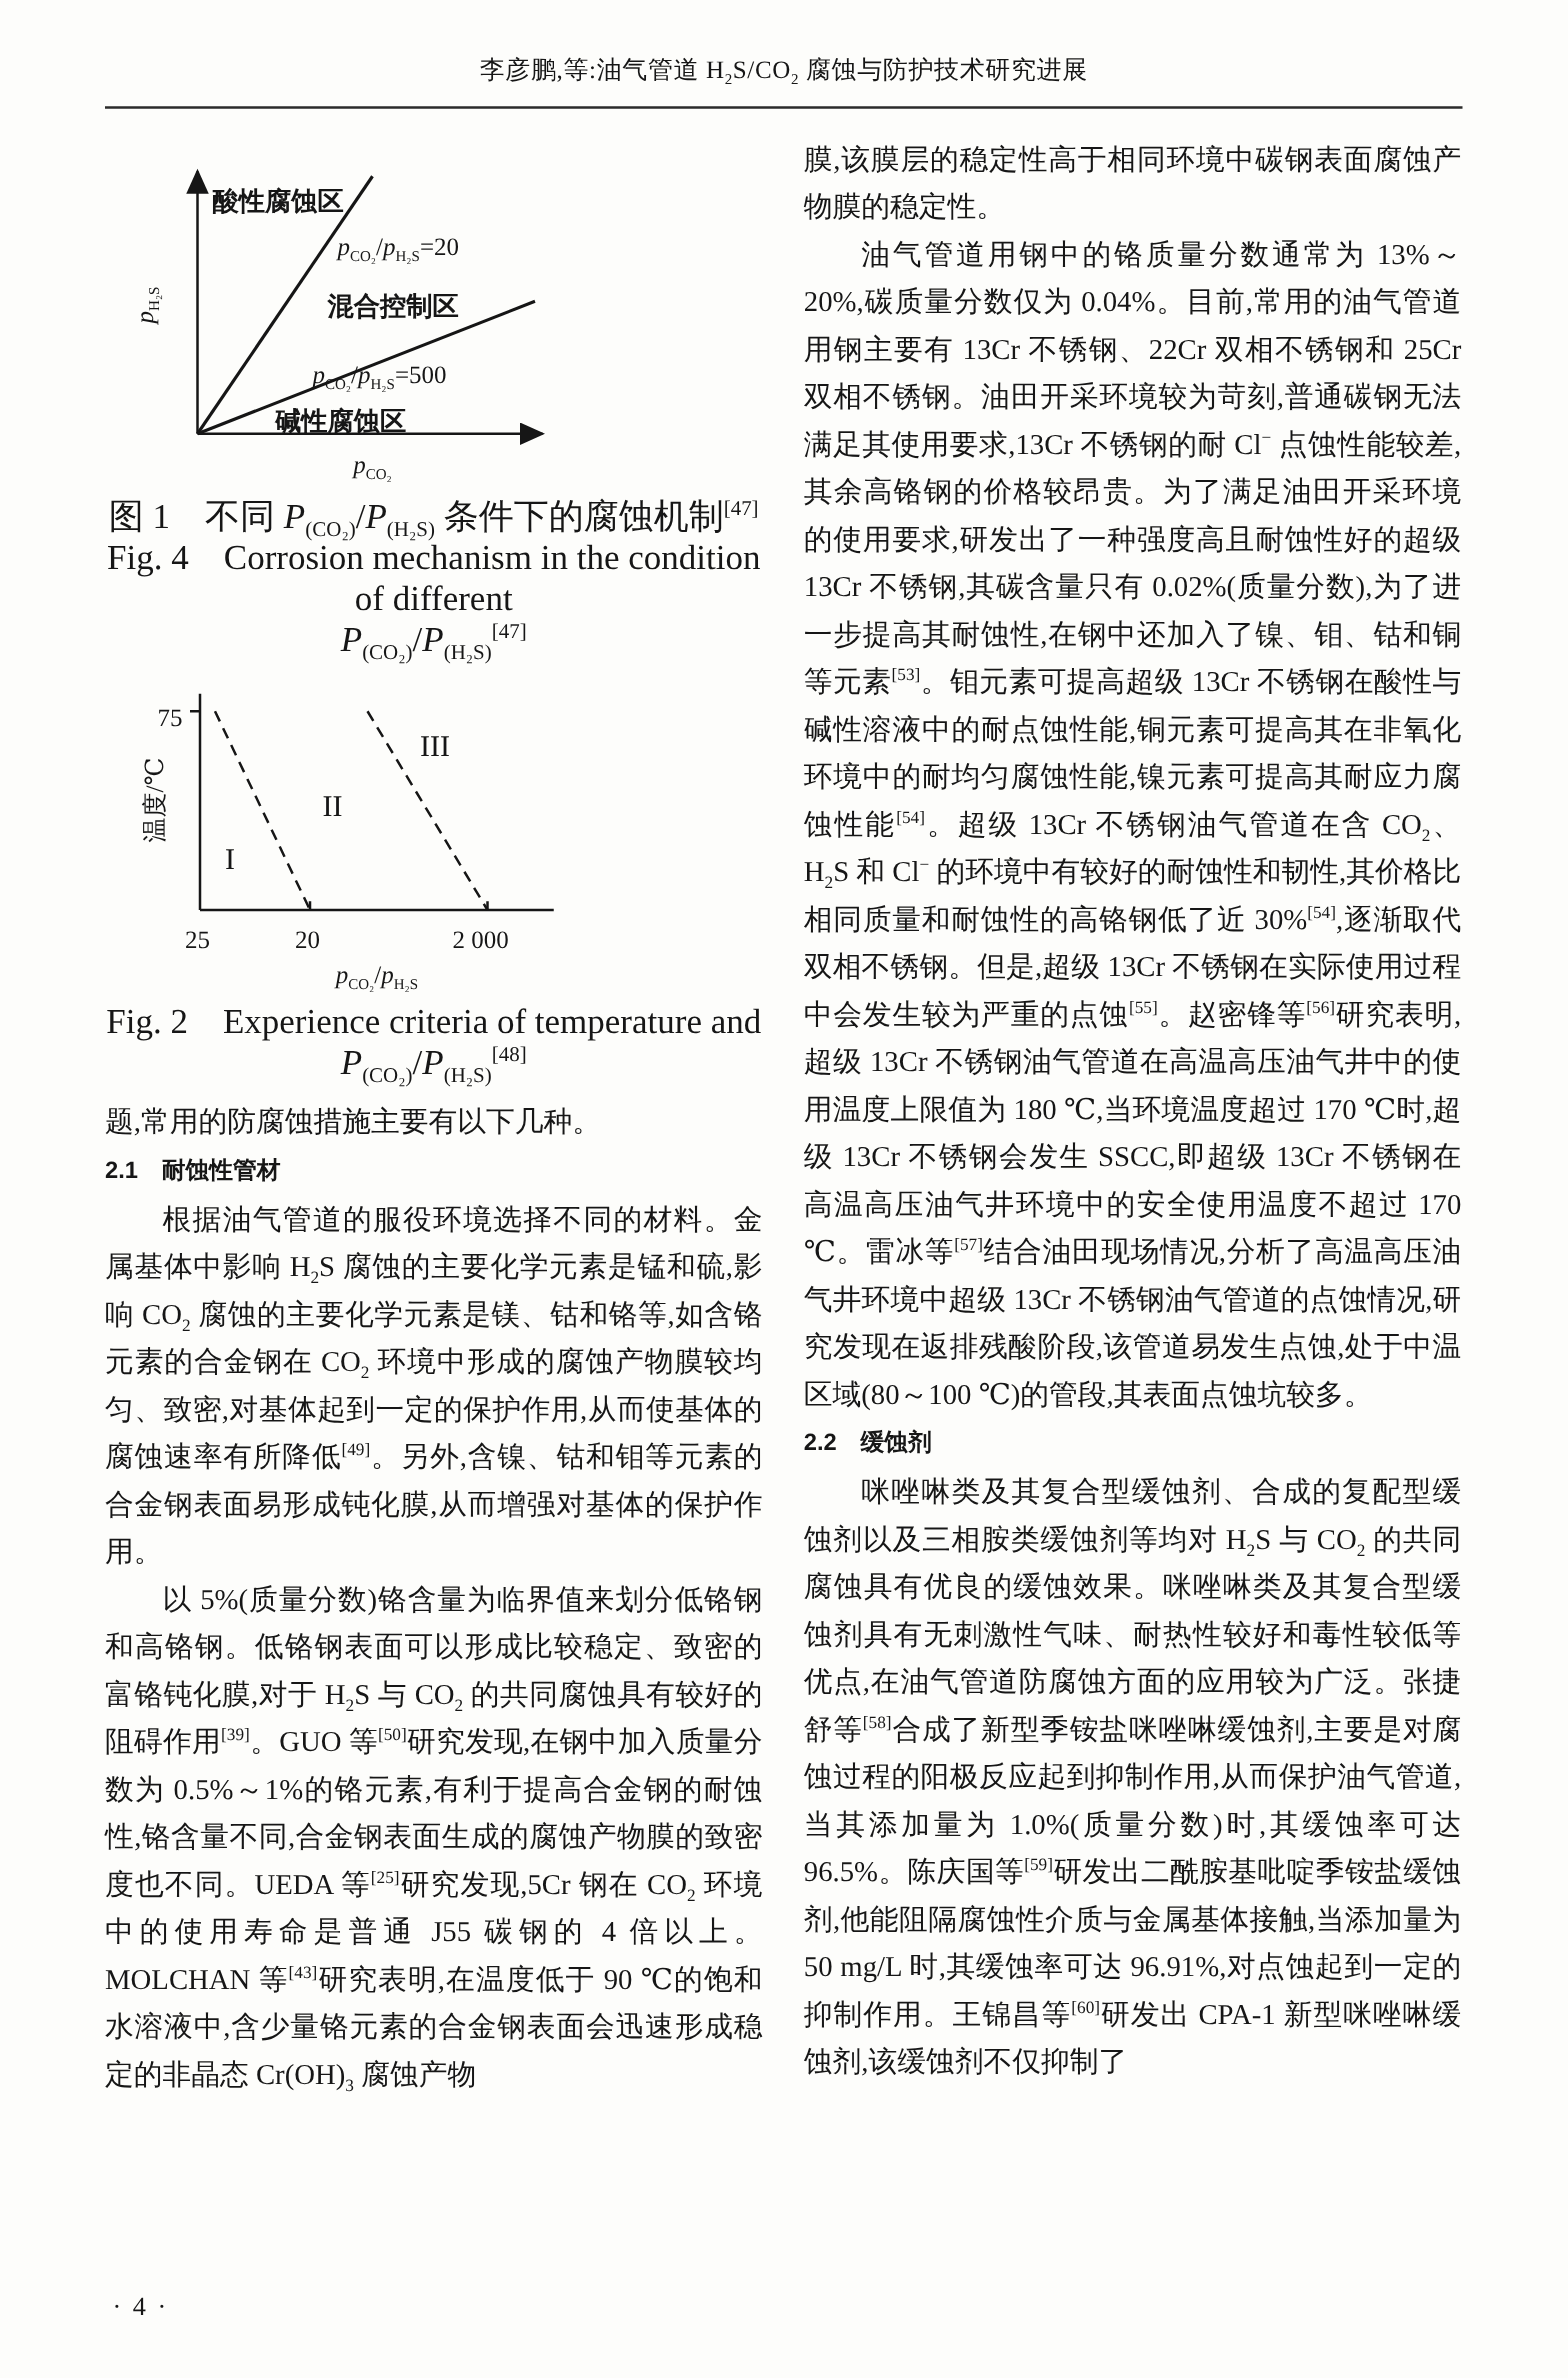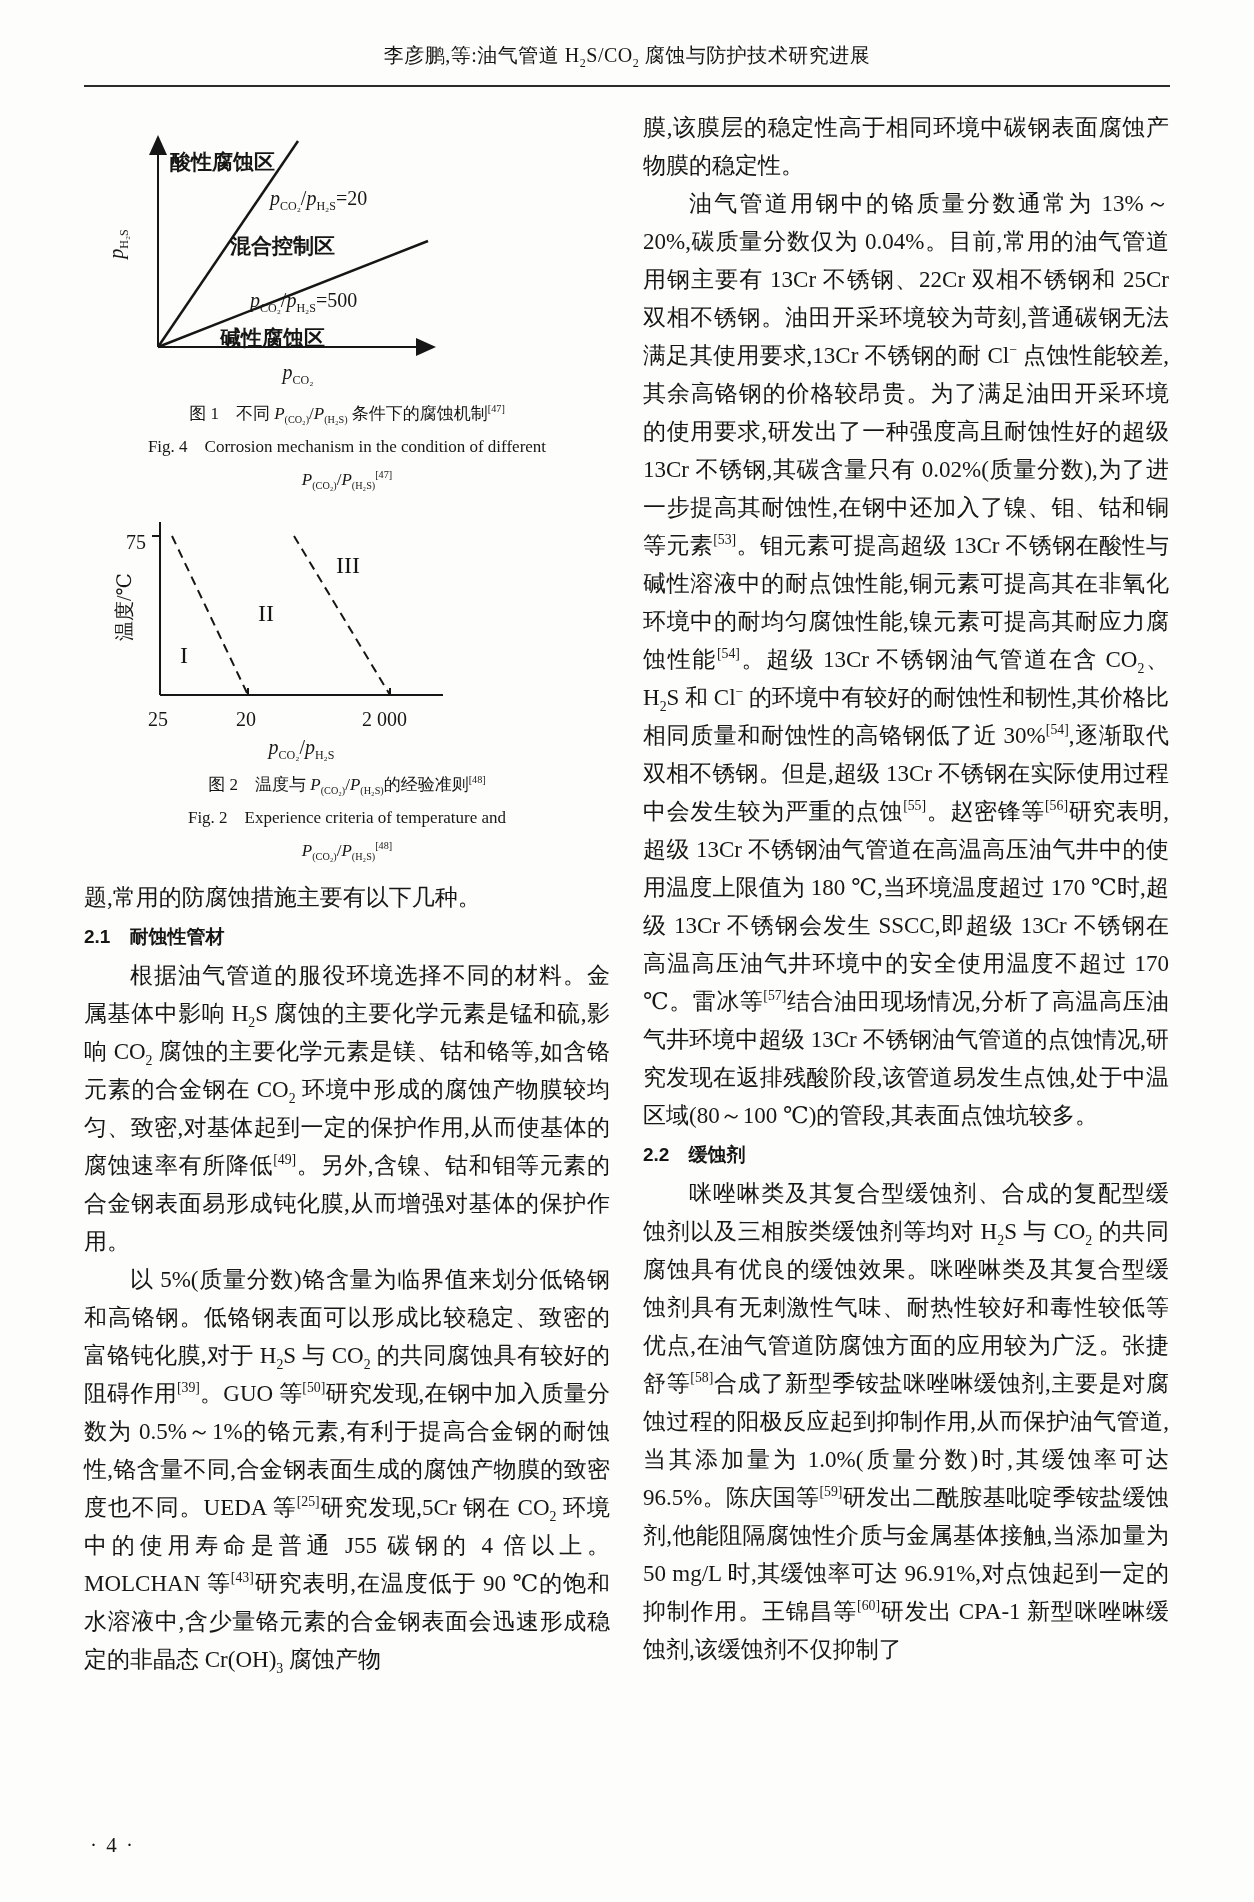--- a/index.html
+++ b/index.html
@@ -20,21 +20,21 @@
   .figure{position:relative;}
   .fig1{width:370px;height:272px;margin:8px 0 2px 14px;}
   .fig2{width:370px;height:250px;margin:14px 0 2px 14px;}
   .fig-svg{position:absolute;left:0;top:0;}
   .flabel{position:absolute;font-size:20px;white-space:nowrap;}
   .zone{font-family:"Liberation Sans","DejaVu Sans",sans-serif;font-weight:bold;font-size:21px;}
   .vlabel{transform:rotate(-90deg);text-align:center;}
   .center{text-align:center;}
   .roman{font-size:24px;}
 
-  .caption{font-size:17px;line-height:33px;text-align:center;margin:0;}
+  .caption{font-size:28px;line-height:33px;text-align:center;margin:0;}
   .caption-block{margin:8px 0 12px 0;}
 
   .footer{position:absolute;left:90px;bottom:44px;font-size:21px;letter-spacing:2px;}
 </style>
 </head>
 <body>
 
 <header class="running-header">
   <span>李彦鹏,等:油气管道 H<sub>2</sub>S/CO<sub>2</sub> 腐蚀与防护技术研究进展</span>
 </header>
@@ -52,21 +52,21 @@
           </marker>
         </defs>
         <line x1="60" y1="230" x2="60" y2="20" stroke="#161616" stroke-width="2" marker-end="url(#ah)"></line>
         <line x1="60" y1="230" x2="336" y2="230" stroke="#161616" stroke-width="2" marker-end="url(#ah)"></line>
         <line x1="60" y1="230" x2="200" y2="24" stroke="#161616" stroke-width="2.5"></line>
         <line x1="60" y1="230" x2="330" y2="124" stroke="#161616" stroke-width="2.5"></line>
       </svg>
       <span class="flabel vlabel" style="left:-12px;top:108px;width:60px;"><i>p</i><sub>H₂S</sub></span>
       <span class="flabel zone" style="left:72px;top:26px;">酸性腐蚀区</span>
       <span class="flabel" style="left:172px;top:62px;"><i>p</i><sub>CO₂</sub>/<i>p</i><sub>H₂S</sub>=20</span>
-      <span class="flabel zone" style="left:132px;top:110px;">混合控制区</span>
+      <span class="flabel zone" style="left:164px;top:110px;">混合控制区</span>
       <span class="flabel" style="left:152px;top:164px;"><i>p</i><sub>CO₂</sub>/<i>p</i><sub>H₂S</sub>=500</span>
       <span class="flabel zone" style="left:122px;top:202px;">碱性腐蚀区</span>
       <span class="flabel center" style="left:60px;top:236px;width:280px;"><i>p</i><sub>CO₂</sub></span>
     </div>
     <div class="caption-block">
       <p class="caption">图 1　不同 <i>P</i><sub>(CO₂)</sub>/<i>P</i><sub>(H₂S)</sub> 条件下的腐蚀机制<sup>[47]</sup></p>
       <p class="caption">Fig. 4　Corrosion mechanism in the condition of different</p>
       <p class="caption"><i>P</i><sub>(CO₂)</sub>/<i>P</i><sub>(H₂S)</sub><sup>[47]</sup></p>
     </div>
 
@@ -84,21 +84,20 @@
       <span class="flabel vlabel" style="left:-22px;top:78px;width:96px;">温度/℃</span>
       <span class="flabel roman" style="left:82px;top:126px;">I</span>
       <span class="flabel roman" style="left:160px;top:84px;">II</span>
       <span class="flabel roman" style="left:238px;top:36px;">III</span>
       <span class="flabel" style="left:50px;top:190px;">25</span>
       <span class="flabel" style="left:138px;top:190px;">20</span>
       <span class="flabel" style="left:264px;top:190px;">2 000</span>
       <span class="flabel center" style="left:62px;top:218px;width:283px;"><i>p</i><sub>CO₂</sub>/<i>p</i><sub>H₂S</sub></span>
     </div>
     <div class="caption-block">
-      <p class="caption">图 2　温度与 <i>P</i><sub>(CO₂)</sub>/<i>P</i><sub>(H₂S)</sub>的经验准则<sup>[48]</sup></p>
       <p class="caption">Fig. 2　Experience criteria of temperature and</p>
       <p class="caption"><i>P</i><sub>(CO₂)</sub>/<i>P</i><sub>(H₂S)</sub><sup>[48]</sup></p>
     </div>
 
     <p>题,常用的防腐蚀措施主要有以下几种。</p>
     <h3 class="section-heading">2.1　耐蚀性管材</h3>
     <p class="indent">根据油气管道的服役环境选择不同的材料。金属基体中影响 H<sub>2</sub>S 腐蚀的主要化学元素是锰和硫,影响 CO<sub>2</sub> 腐蚀的主要化学元素是镁、钴和铬等,如含铬元素的合金钢在 CO<sub>2</sub> 环境中形成的腐蚀产物膜较均匀、致密,对基体起到一定的保护作用,从而使基体的腐蚀速率有所降低<sup>[49]</sup>。另外,含镍、钴和钼等元素的合金钢表面易形成钝化膜,从而增强对基体的保护作用。</p>
     <p class="indent">以 5%(质量分数)铬含量为临界值来划分低铬钢和高铬钢。低铬钢表面可以形成比较稳定、致密的富铬钝化膜,对于 H<sub>2</sub>S 与 CO<sub>2</sub> 的共同腐蚀具有较好的阻碍作用<sup>[39]</sup>。GUO 等<sup>[50]</sup>研究发现,在钢中加入质量分数为 0.5%～1%的铬元素,有利于提高合金钢的耐蚀性,铬含量不同,合金钢表面生成的腐蚀产物膜的致密度也不同。UEDA 等<sup>[25]</sup>研究发现,5Cr 钢在 CO<sub>2</sub> 环境中的使用寿命是普通 J55 碳钢的 4 倍以上。MOLCHAN 等<sup>[43]</sup>研究表明,在温度低于 90 ℃的饱和水溶液中,含少量铬元素的合金钢表面会迅速形成稳定的非晶态 Cr(OH)<sub>3</sub> 腐蚀产物</p>
   </div>
 

